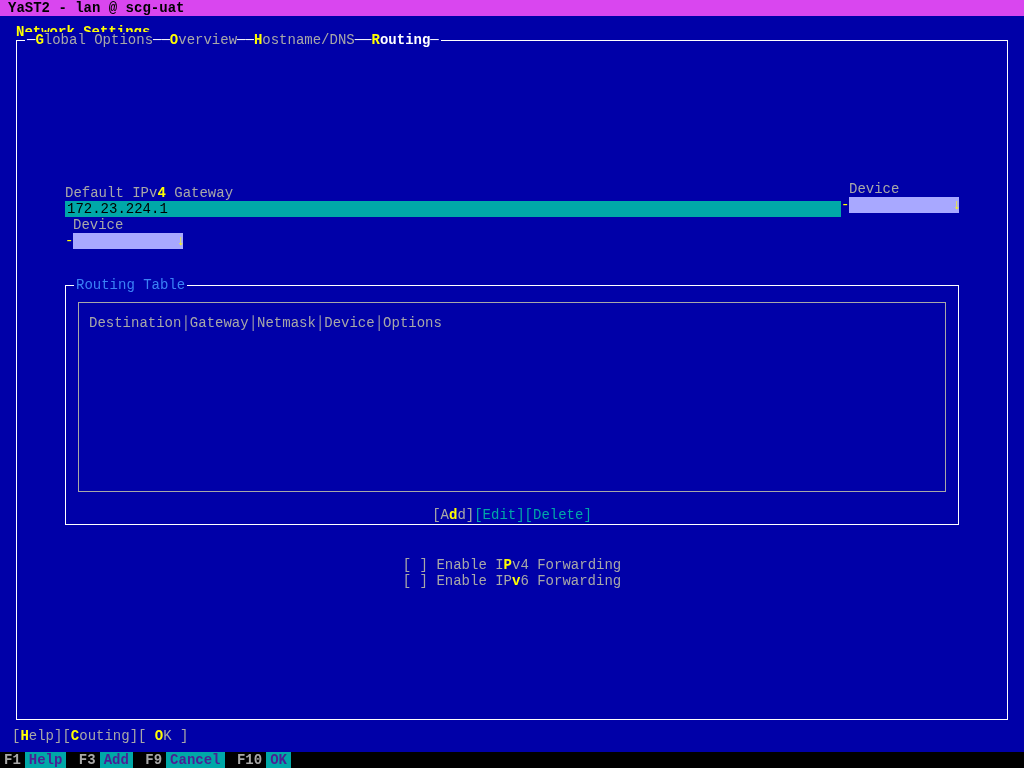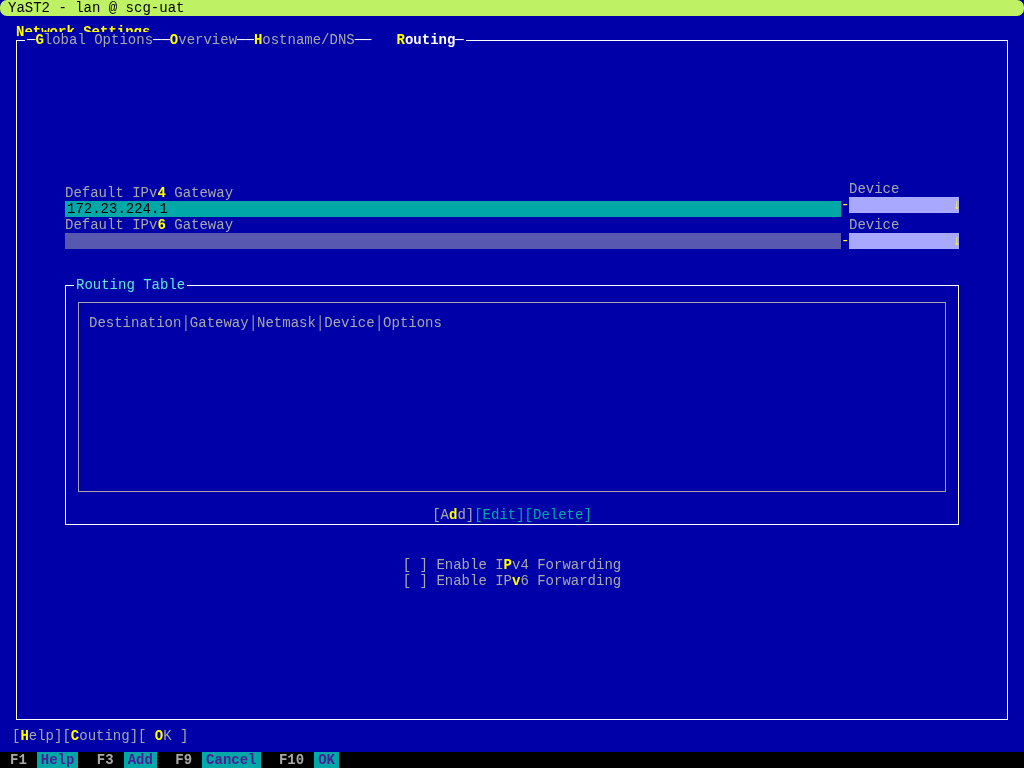--- a/index.html
+++ b/index.html
@@ -8,26 +8,25 @@
     height: 768px;
     background: #0000a8;
     font-family: 'Courier New', monospace;
     font-size: 14px;
     line-height: 16px;
     color: #a8a8a8;
     overflow: hidden;
     position: relative;
   }
   .titlebar {
-    background: #bef264;
+    background: #d946ef;
     color: #000;
     height: 16px;
     padding-left: 8px;
-    font-weight: normal;
-    border-radius: 7px;
+    font-weight: bold;
   }
   .main {
     position: relative;
     padding: 8px 16px 0 16px;
   }
   .section-title {
     color: #ffff00;
     font-weight: bold;
     margin-bottom: 0;
   }
@@ -44,21 +43,20 @@
     background: #0000a8;
     padding: 0 2px;
     white-space: nowrap;
   }
   .tab {
     color: #a8a8a8;
   }
   .tab-active {
     color: #ffffff;
     font-weight: bold;
-    margin-left: 25px;
   }
   .tab-sep {
     color: #ffffff;
   }
   .hotkey { color: #ffff00; font-weight: bold; }
   .content {
     padding: 140px 48px 0 48px;
   }
   .field-row {
     display: flex;
@@ -117,21 +115,21 @@
     position: relative;
     border: 1px solid #ffffff;
     margin-top: 32px;
     height: 240px;
   }
   .routing-title {
     position: absolute;
     top: -9px;
     left: 8px;
     background: #0000a8;
-    color: #5eead4;
+    color: #3b82f6;
     padding: 0 2px;
   }
   .table-frame {
     border: 1px solid #a8a8a8;
     margin: 16px 12px 15px 12px;
     height: 190px;
     padding: 12px 10px;
   }
   .table-headers {
     color: #a8a8a8;
@@ -164,21 +162,21 @@
   .fkeys {
     position: absolute;
     bottom: 0;
     left: 0;
     right: 0;
     height: 16px;
     background: #000000;
     color: #a8a8a8;
   }
   .fkey-block { display: inline-block; }
-  .fk { background: #000000; color: #a8a8a8; padding: 0 10px; font-weight: bold; }
+  .fk { background: #000000; color: #a8a8a8; padding: 0 4px; font-weight: bold; }
   .fk-label { background: #00a8a8; color: #4c1d95; padding: 0 4px; font-weight: bold; }
 </style>
 </head>
 <body>
 
 <div class="titlebar">
   <span>YaST2 - lan @ scg-uat</span>
 </div>
 
 <div class="main">
@@ -196,24 +194,20 @@
           <div class="field-label"><span>Default IPv</span><span class="hotkey">4</span><span> Gateway</span></div>
           <span class="input-selected">172.23.224.1</span>
         </div>
         <div class="field-right">
           <div class="field-label">Device</div>
           <span class="dropdown-strip"><span class="dash-left">-</span><span class="arrow-down">↓</span></span>
         </div>
       </div>
 
       <div class="field-row">
-        <div class="field-left">
-          <div class="field-label"><span>Default IPv</span><span class="hotkey">6</span><span> Gateway</span></div>
-          <span class="input-dim"></span>
-        </div>
         <div class="field-right">
           <div class="field-label">Device</div>
           <span class="dropdown-strip"><span class="dash-left">-</span><span class="arrow-down">↓</span></span>
         </div>
       </div>
 
       <div class="routing-frame">
         <div class="routing-title">Routing Table</div>
         <div class="table-frame">
           <div class="table-headers">

